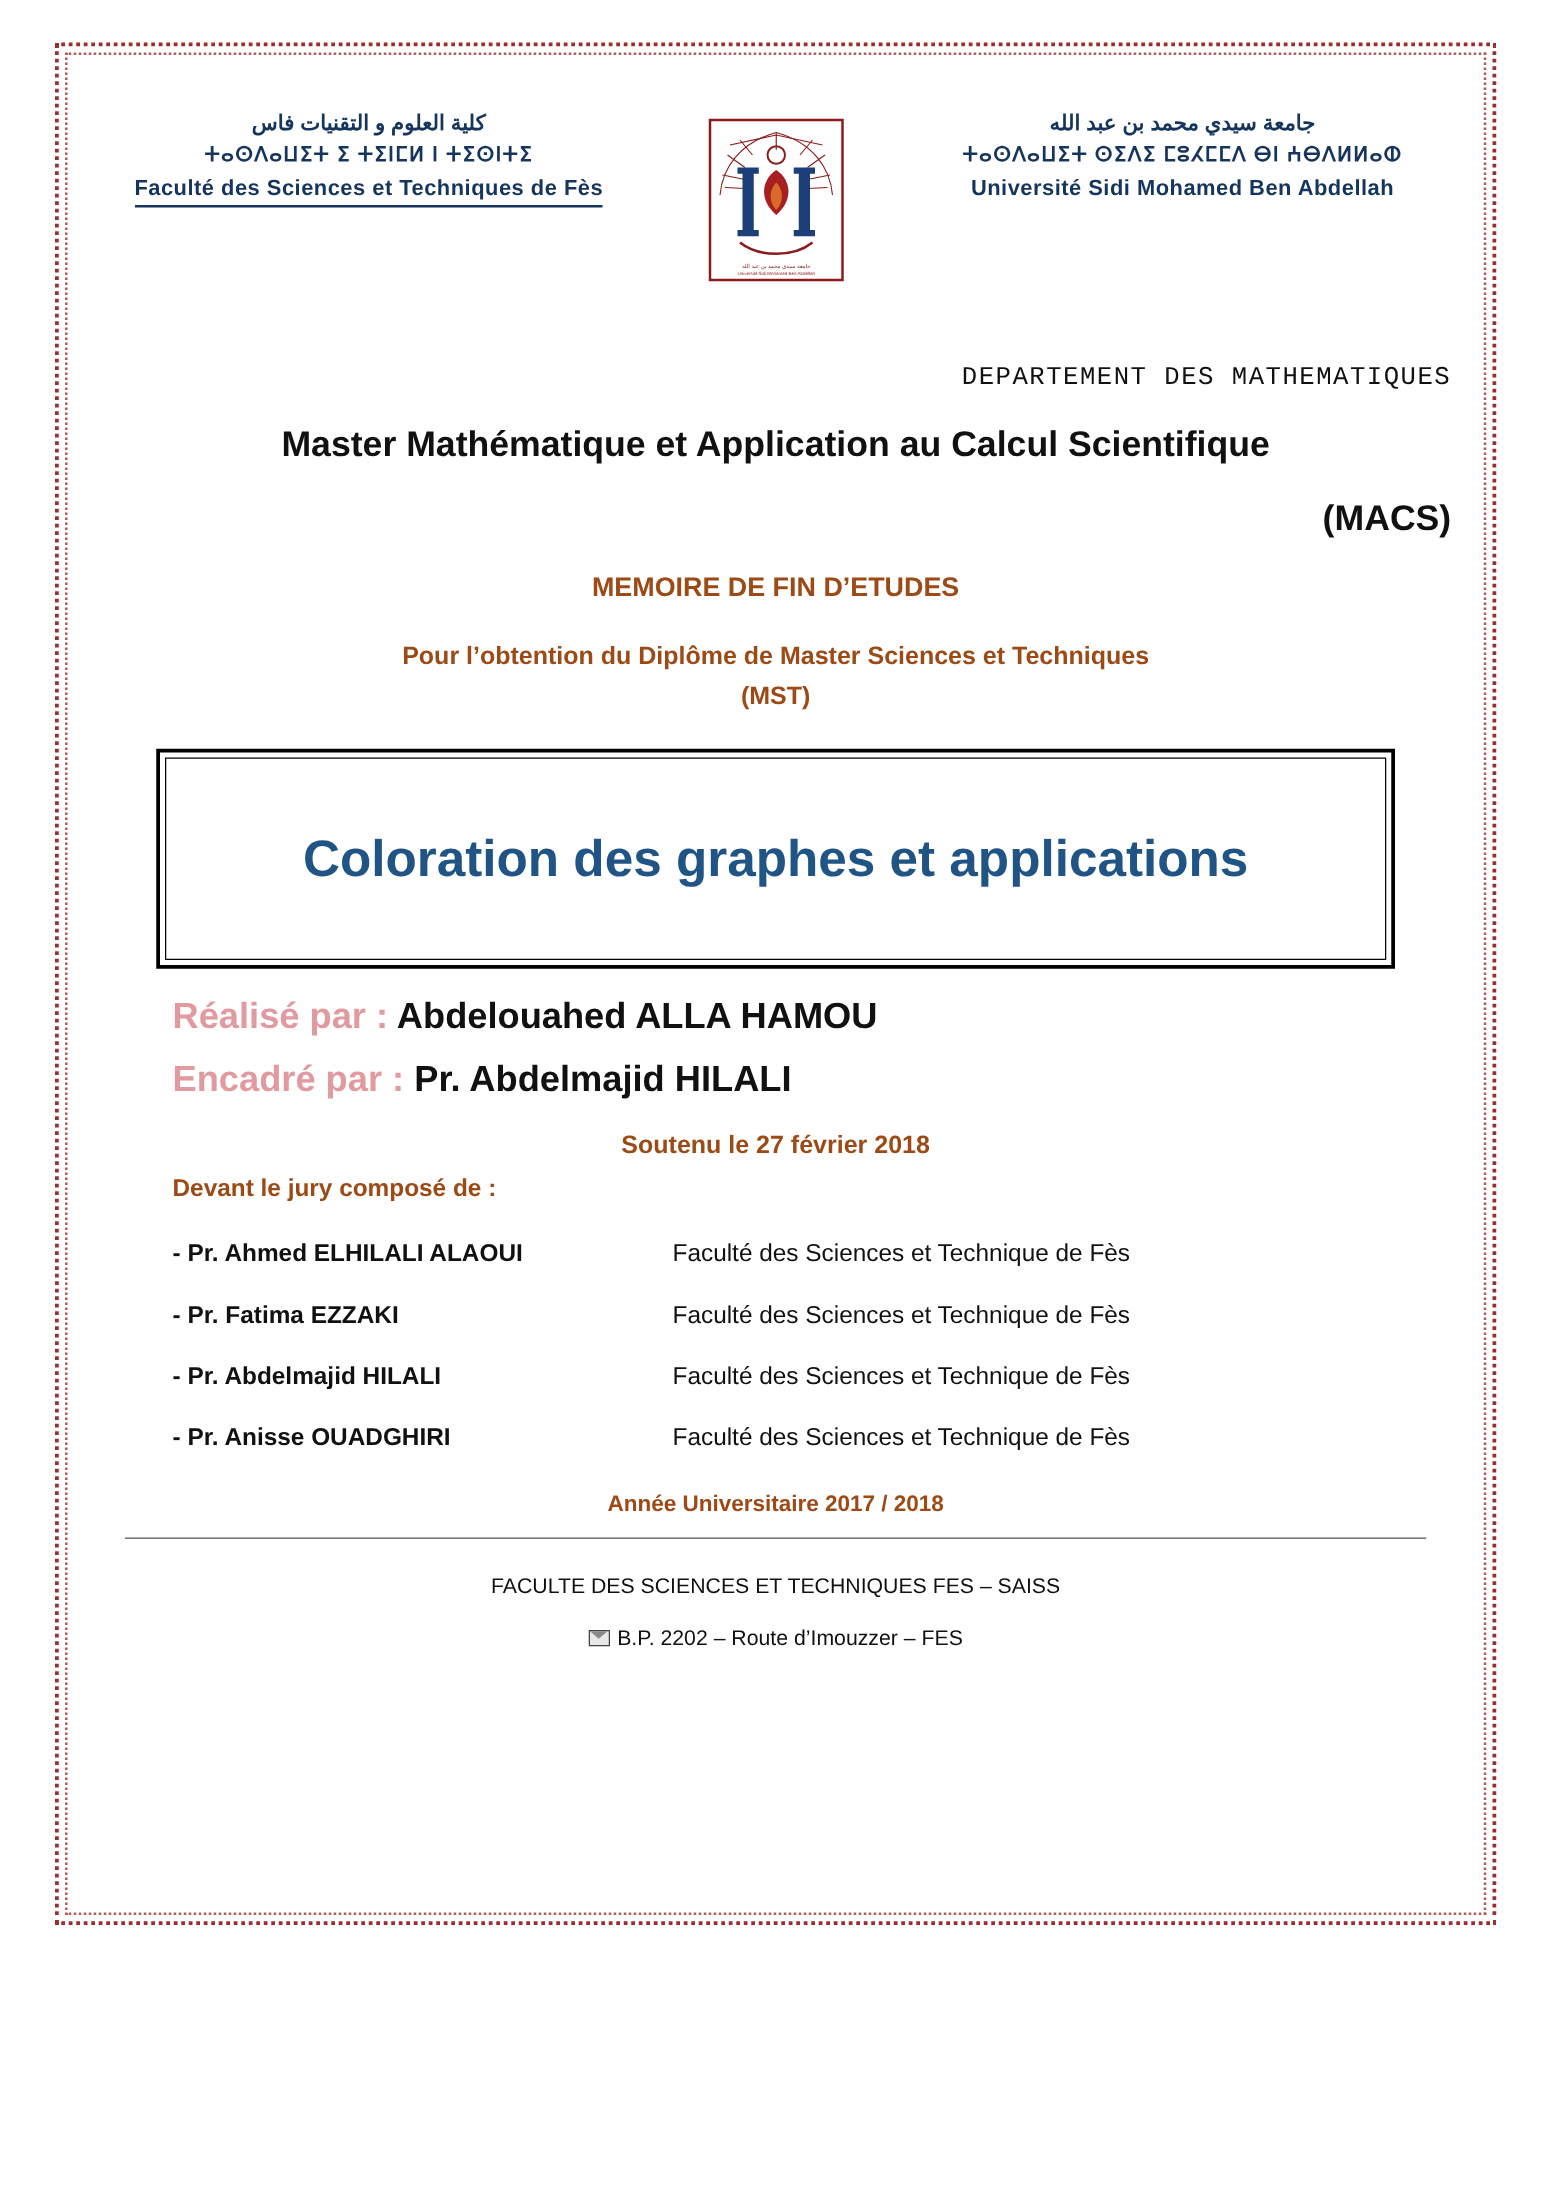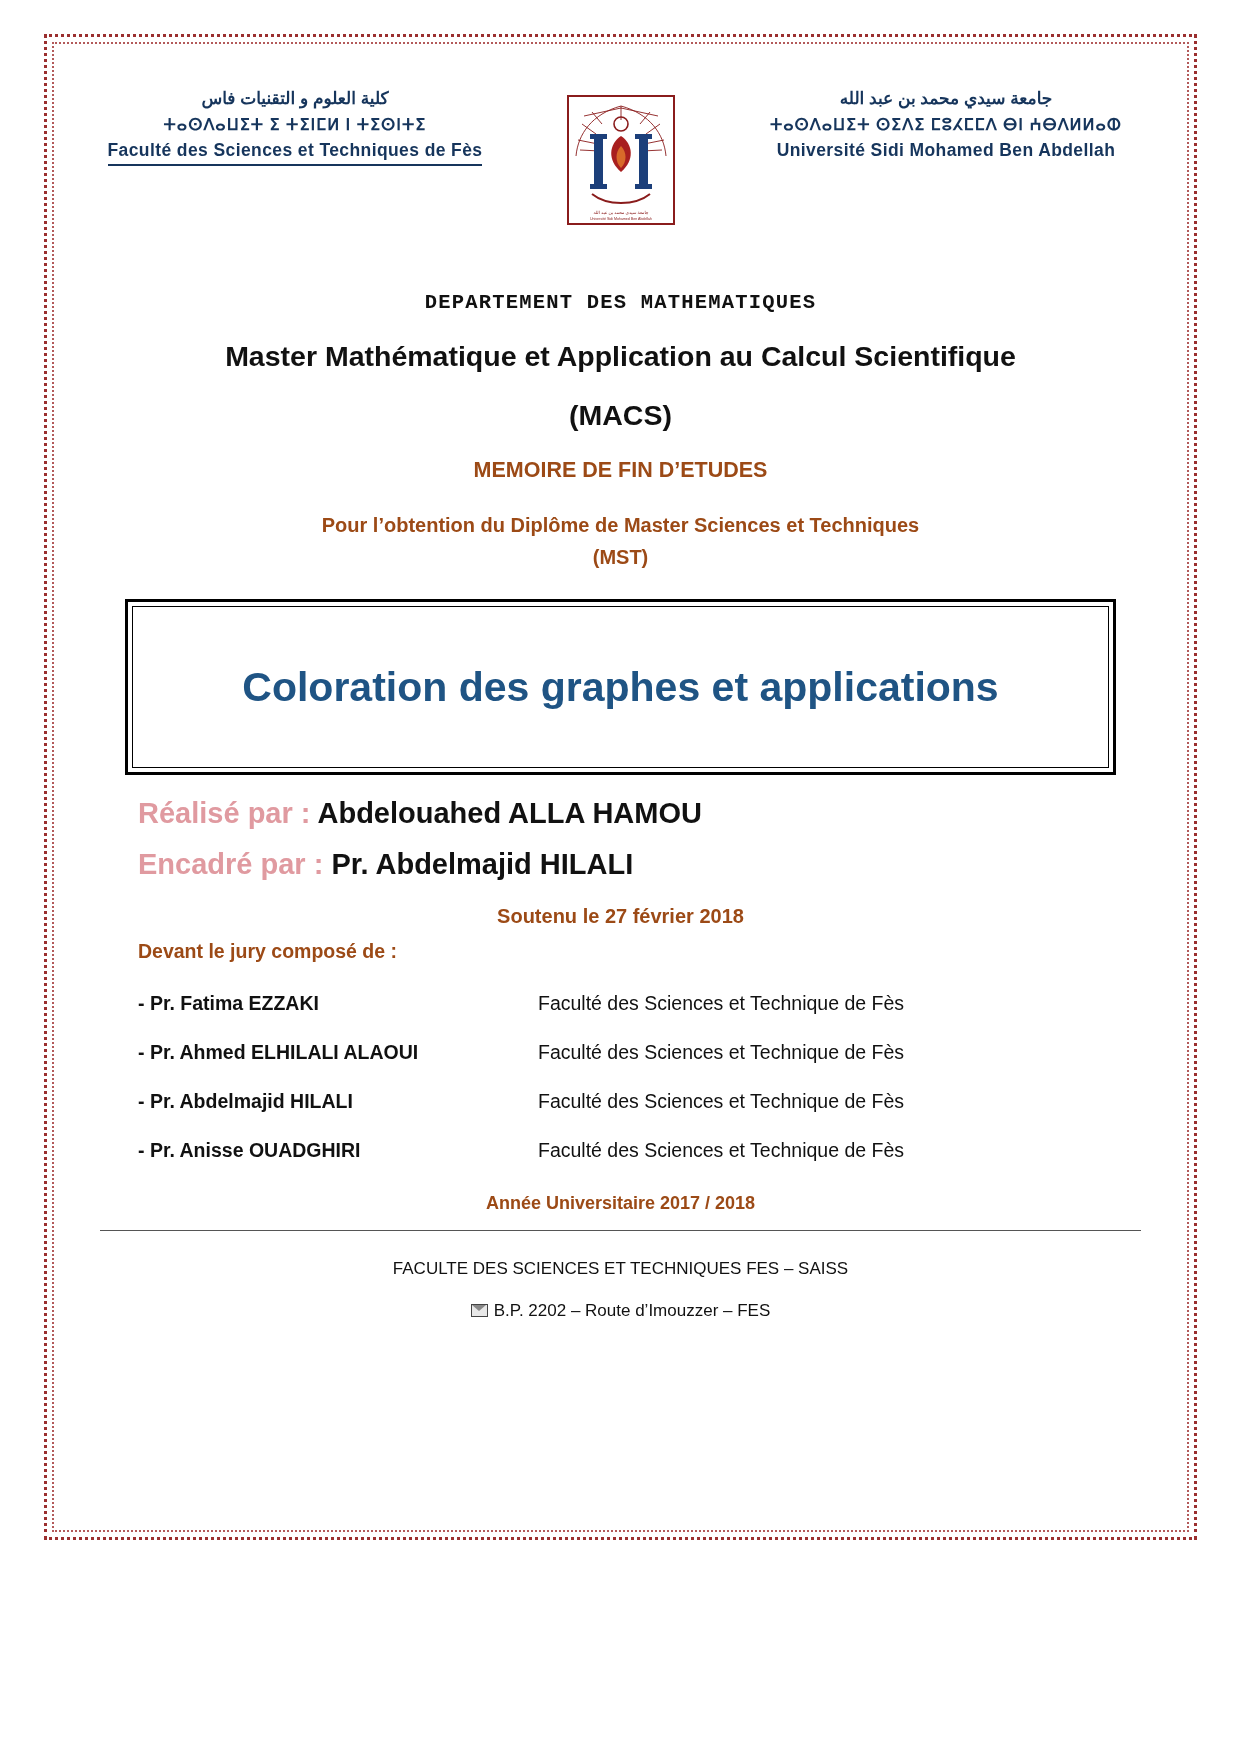--- a/index.html
+++ b/index.html
@@ -81,37 +81,37 @@
   .logo {
     width: 118px;
     height: 135px;
     position: relative;
     flex: 0 0 auto;
     margin-top: 6px;
   }
 
   
   .dept {
-    text-align: center;
+    text-align: right;
     margin-top: 62px;
     font-family: "Liberation Mono", monospace;
     font-size: 20.5px;
-    font-weight: bold;
+    font-weight: normal;
     color: #111111;
     letter-spacing: 1.2px;
   }
   .master-title {
     text-align: center;
     margin-top: 26px;
     font-size: 28.5px;
     font-weight: bold;
     color: #111111;
   }
   .macs {
-    text-align: center;
+    text-align: right;
     margin-top: 26px;
     font-size: 28.5px;
     font-weight: bold;
     color: #111111;
   }
   .memoire {
     text-align: center;
     margin-top: 26px;
     font-size: 21.5px;
     font-weight: bold;
@@ -320,25 +320,25 @@
       <span>Pr. Abdelmajid HILALI</span>
     </div>
 
     <div class="soutenu">Soutenu le 27 février 2018</div>
 
     <div class="jury-head">Devant le jury composé de :</div>
 
     <table class="jury-table">
       <tbody>
         <tr>
-          <td class="name">- Pr. Fatima EZZAKI</td>
+          <td class="name">- Pr. Ahmed ELHILALI ALAOUI</td>
           <td class="aff">Faculté des Sciences et Technique de Fès</td>
         </tr>
         <tr>
-          <td class="name">- Pr. Ahmed ELHILALI ALAOUI</td>
+          <td class="name">- Pr. Fatima EZZAKI</td>
           <td class="aff">Faculté des Sciences et Technique de Fès</td>
         </tr>
         <tr>
           <td class="name">- Pr. Abdelmajid HILALI</td>
           <td class="aff">Faculté des Sciences et Technique de Fès</td>
         </tr>
         <tr>
           <td class="name">- Pr. Anisse OUADGHIRI</td>
           <td class="aff">Faculté des Sciences et Technique de Fès</td>
         </tr>

